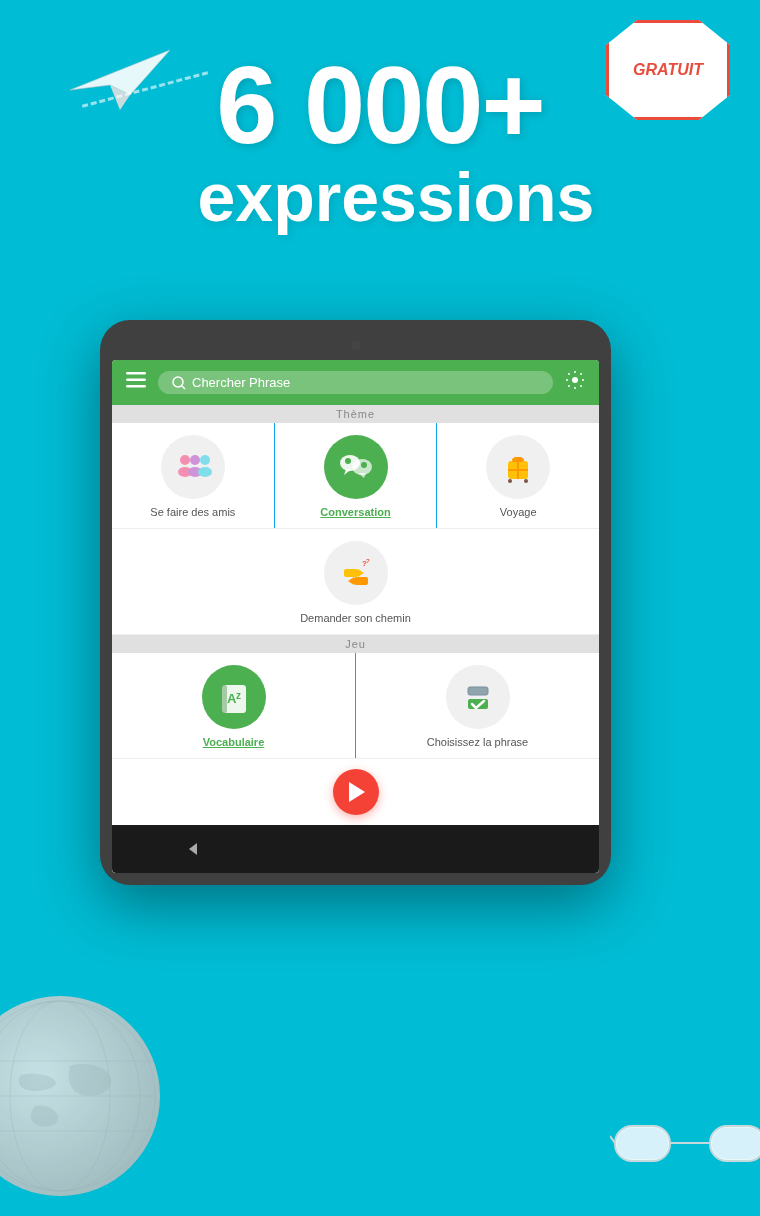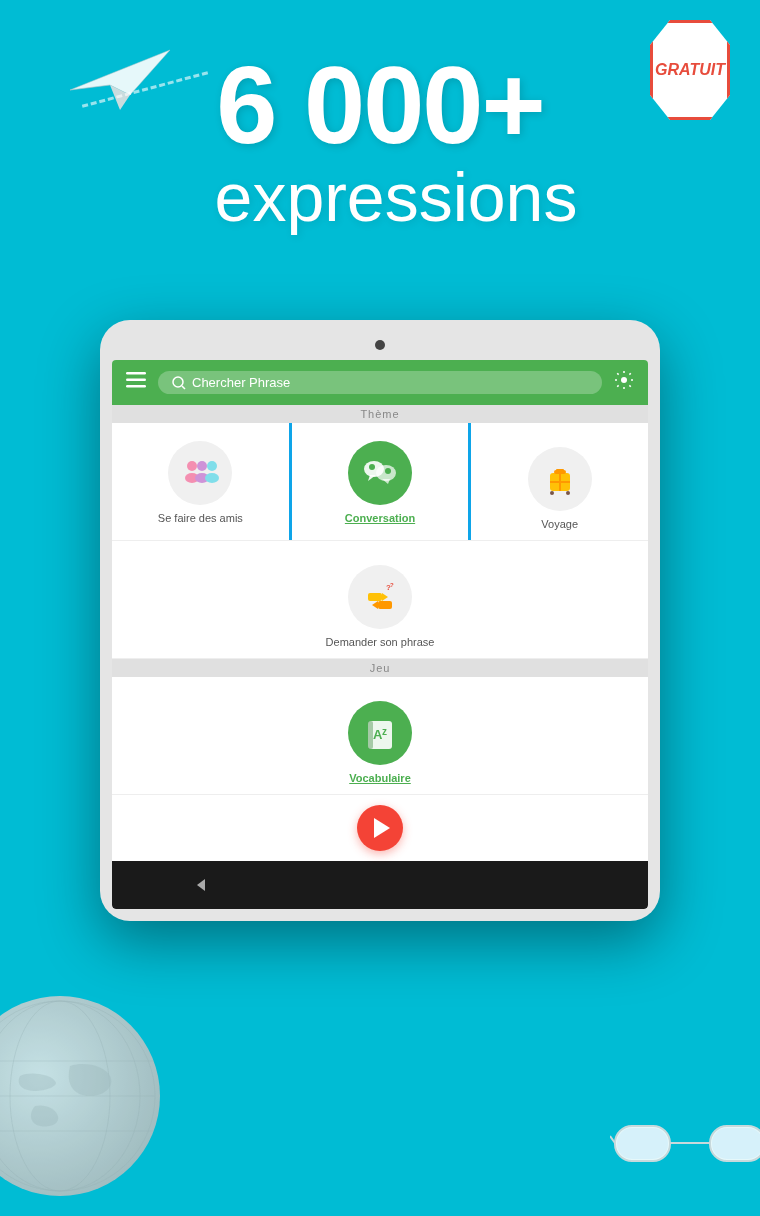--- a/index.html
+++ b/index.html
@@ -19,21 +19,21 @@
       left: 60px;
       width: 120px;
       height: 80px;
     }
 
     
     .gratuit-badge {
       position: absolute;
       top: 20px;
       right: 30px;
-      width: 80px;
+      width: 124px;
       height: 100px;
       background: white;
       clip-path: polygon(25% 0%, 75% 0%, 100% 25%, 100% 75%, 75% 100%, 25% 100%, 0% 75%, 0% 25%);
       display: flex;
       align-items: center;
       justify-content: center;
       border: 3px solid #e74c3c;
     }
     .gratuit-badge span {
       color: #e74c3c;
@@ -54,35 +54,35 @@
     .headline-number {
       font-size: 110px;
       font-weight: 900;
       color: white;
       line-height: 1.0;
       letter-spacing: -2px;
       text-shadow: 2px 2px 8px rgba(0,0,0,0.15);
     }
     .headline-text {
       font-size: 68px;
-      font-weight: 400;
+      font-weight: 700;
       color: white;
       line-height: 1.1;
       text-shadow: 2px 2px 8px rgba(0,0,0,0.1);
       padding-left: 32px;
     }
 
     
     .tablet {
       position: absolute;
       top: 320px;
       left: 100px;
       right: 100px;
-      width: 560px;
-      background: #e5e5e5;
+      width: 511px;
+      background: #404040;
       border-radius: 30px;
       padding: 20px 12px 12px 12px;
       box-shadow: 0 20px 60px rgba(0,0,0,0.4);
     }
 
     .tablet-camera {
       width: 10px;
       height: 10px;
       background: #444;
       border-radius: 50%;
@@ -140,26 +140,25 @@
       background: white;
       border-bottom: 1px solid #eee;
     }
     .grid-cell {
       flex: 1;
       display: flex;
       flex-direction: column;
       align-items: center;
       justify-content: center;
       padding: 12px 4px 10px 4px;
-      border-right: 3px solid #0ea5e9;
+      border-right: 1px solid #0ea5e9;
       cursor: pointer;
     }
     .grid-cell:last-child {
       border-right: none;
-      margin-top: 12px;
     }
     .cell-icon {
       width: 64px;
       height: 64px;
       border-radius: 50%;
       background: #f0f0f0;
       display: flex;
       align-items: center;
       justify-content: center;
       margin-bottom: 7px;
@@ -377,21 +376,21 @@
 
             <rect x="8" y="16" width="14" height="8" rx="2" fill="#FFC107"></rect>
             <polygon points="22,16 28,20 22,24" fill="#FFC107"></polygon>
             <rect x="18" y="24" width="14" height="8" rx="2" fill="#FF9800"></rect>
             <polygon points="18,24 12,28 18,32" fill="#FF9800"></polygon>
 
             <text x="26" y="13" font-size="8" fill="#e74c3c" font-weight="bold">?</text>
             <text x="30" y="10" font-size="6" fill="#e74c3c" font-weight="bold">?</text>
           </svg>
         </div>
-        <span class="cell-label">Demander son phrase</span>
+        <span class="cell-label">Demander son chemin</span>
       </div>
 
     </div>
 
     <div class="section-label">Jeu</div>
     <div class="grid-row">
 
 
       <div class="grid-cell">
         <div class="cell-icon green-circle">
@@ -400,20 +399,32 @@
             <rect x="8" y="8" width="24" height="28" rx="3" fill="white" opacity="0.9"></rect>
             <rect x="8" y="8" width="5" height="28" rx="2" fill="rgba(0,100,0,0.3)"></rect>
 
             <text x="13" y="26" font-size="13" fill="#4CAF50" font-weight="bold">A</text>
             <text x="22" y="22" font-size="10" fill="#4CAF50" font-weight="bold">z</text>
           </svg>
         </div>
         <span class="cell-label active">Vocabulaire</span>
       </div>
 
+      <div class="grid-cell">
+        <div class="cell-icon">
+          <svg class="icon-svg" viewBox="0 0 40 40" xmlns="http://www.w3.org/2000/svg">
+
+            <rect x="10" y="10" width="20" height="8" rx="2" fill="#90A4AE" stroke="#78909C" stroke-width="1"></rect>
+            <rect x="10" y="22" width="20" height="10" rx="2" fill="#4CAF50"></rect>
+
+            <polyline points="14,27 18,31 26,24" fill="none" stroke="white" stroke-width="2.5" stroke-linecap="round" stroke-linejoin="round"></polyline>
+          </svg>
+        </div>
+        <span class="cell-label">Choisissez la phrase</span>
+      </div>
 
     </div>
 
     <div class="play-btn">
       <div class="play-circle">
         <div class="play-triangle"></div>
       </div>
     </div>
 
     <div class="android-nav">

